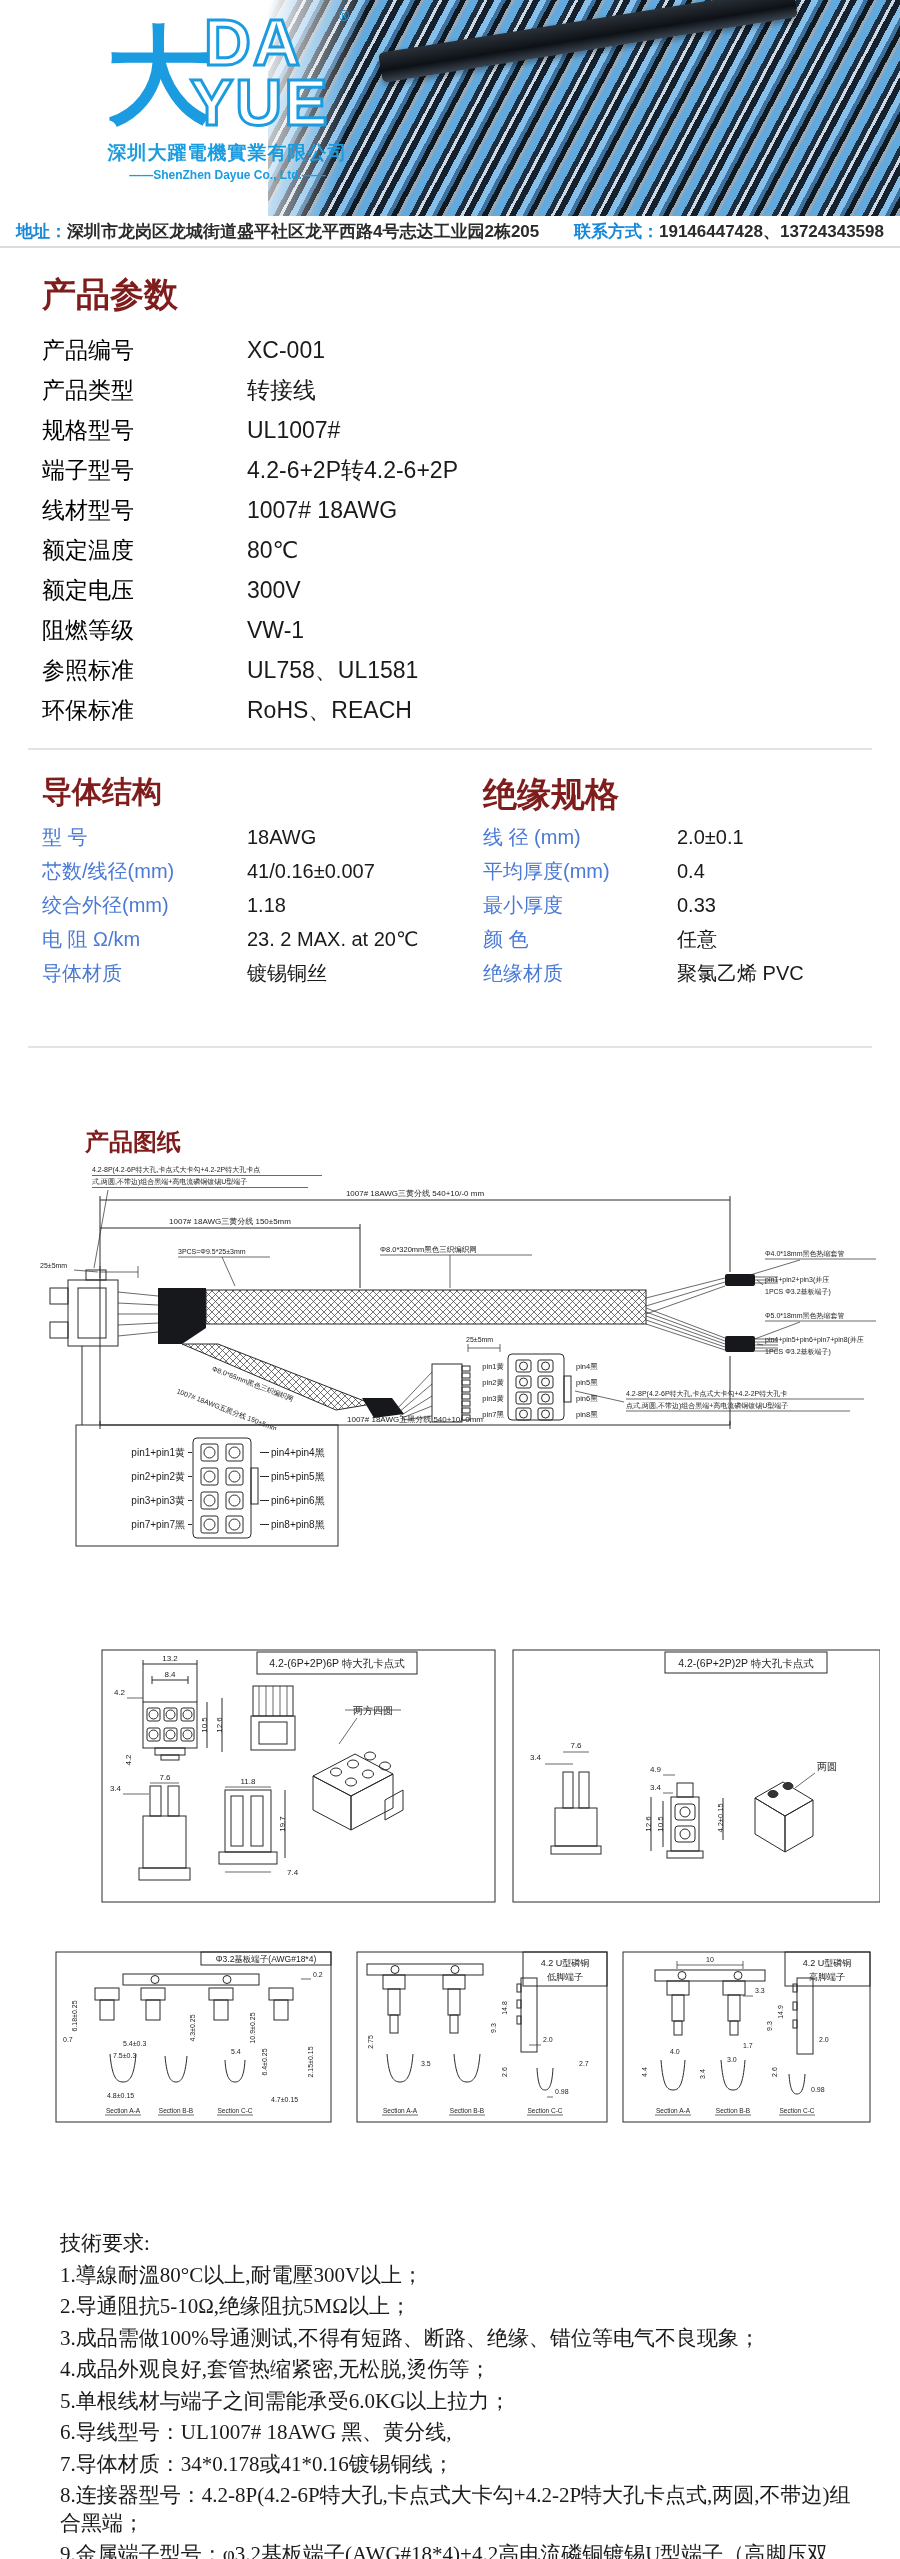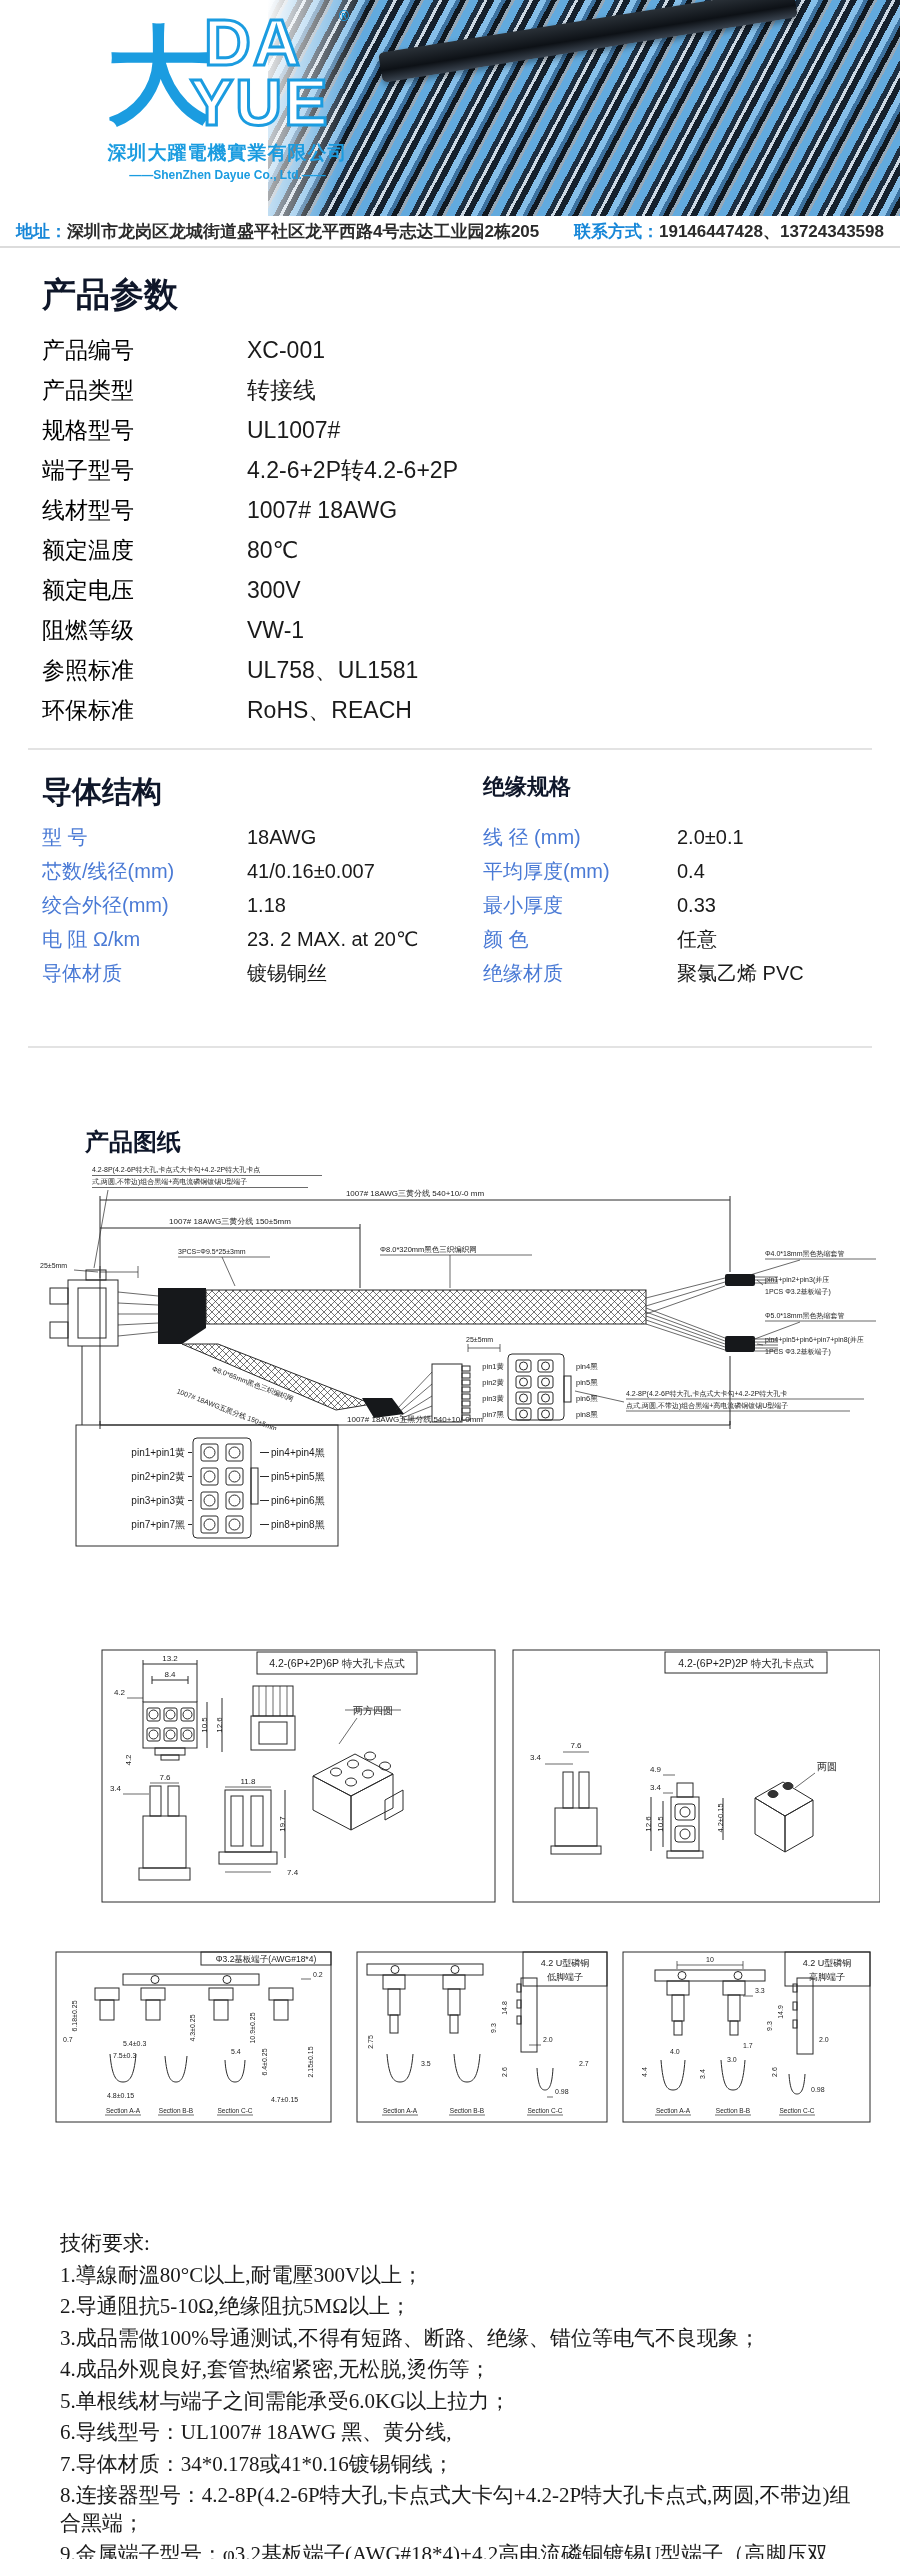--- a/index.html
+++ b/index.html
@@ -29,24 +29,24 @@
   .logo-en{font-size:12px;font-weight:700;margin-top:2px;}
 
   .contact-bar{position:absolute;top:216px;left:0;width:900px;height:32px;box-sizing:border-box;
     display:flex;align-items:center;justify-content:space-between;padding:0 16px;
     background:#fff;border-bottom:2px solid #dcdcdc;font-size:17px;font-weight:700;text-align:right;}
   .contact-group{display:flex;align-items:center;white-space:nowrap;}
   .contact-label{color:#1787d8;}
   .contact-value{color:#2b2b2b;}
 
   
-  .section-title{position:absolute;font-weight:700;color:#0f172a;}
+  .section-title{position:absolute;font-weight:700;color:#7f1d1d;}
   #params-title{left:42px;top:272px;font-size:34px;}
   #conductor-title{left:42px;top:772px;font-size:30px;}
-  #insulation-title{left:483px;top:772px;font-size:22px;font-family:Liberation Serif, serif;}
+  #insulation-title{left:483px;top:772px;font-size:34px;font-family:Liberation Serif, serif;}
   #drawing-title{left:42px;top:1126px;font-size:24px;margin-left:43px;}
 
   .params-list{position:absolute;left:42px;top:330px;}
   .param-row{display:flex;align-items:center;height:40px;font-size:23px;}
   .param-label{width:205px;color:#000000;}
   .param-value{color:#1a1a1a;}
 
   .spec-list{position:absolute;top:820px;}
   #conductor-list{left:42px;}
   #insulation-list{left:483px;}

